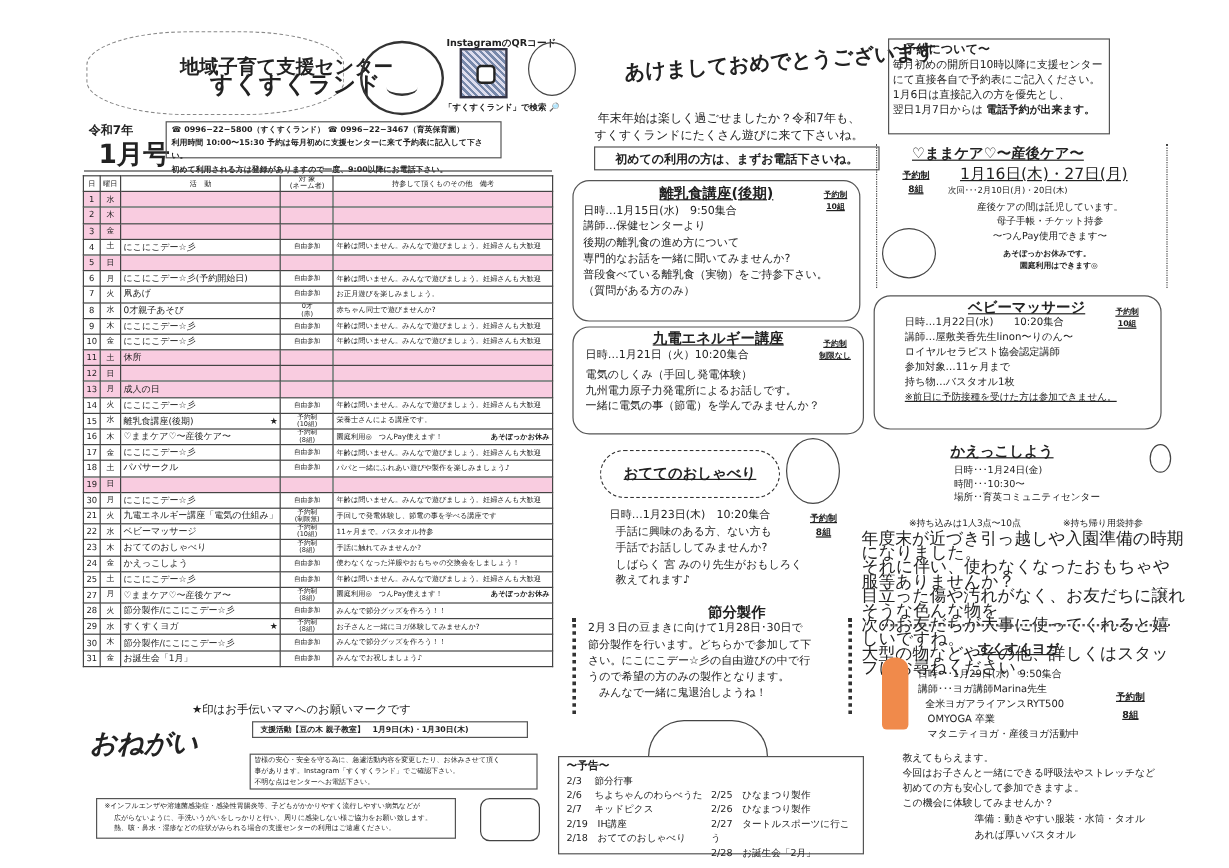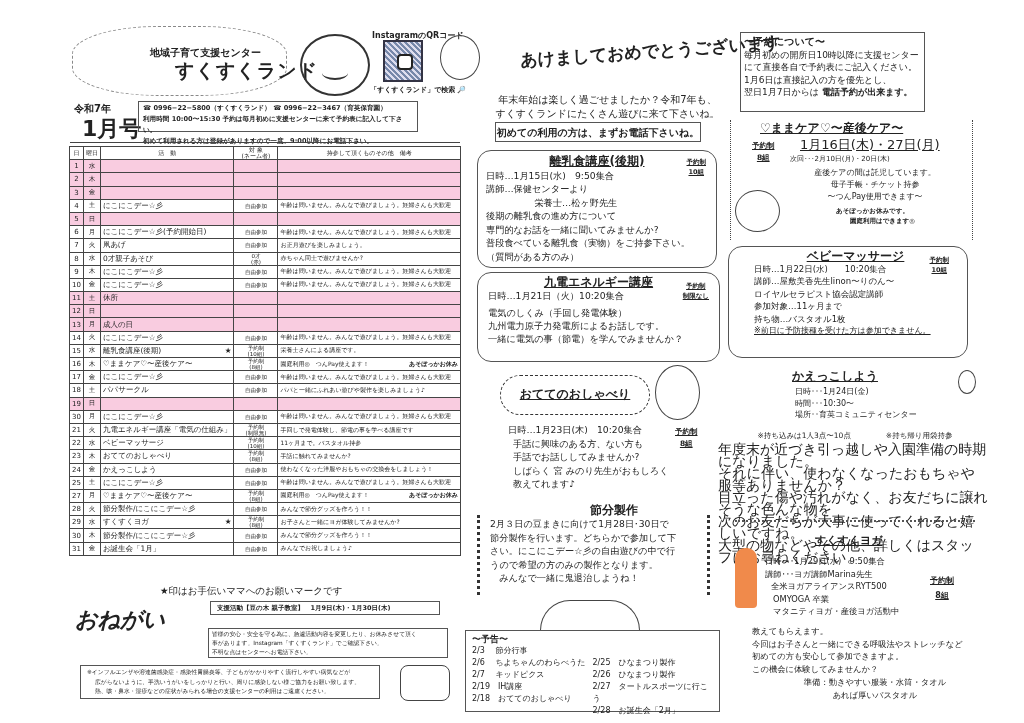--- a/index.html
+++ b/index.html
@@ -1,19 +1,19 @@
 <!DOCTYPE html>
 <html><head>
 <meta charset="utf-8">
 <style>
 *{box-sizing:border-box;margin:0;padding:0}
 html,body{width:1024px;height:723px;background:#fff;overflow:hidden}
 body{font-family:"DejaVu Sans",sans-serif;color:#222;position:relative}
 .abs{position:absolute}
-.hdr-org{left:150px;top:46px;font-size:10px;font-weight:bold}
+.hdr-org{left:150px;top:46px;font-size:16px;font-weight:bold}
 .hdr-title{left:175px;top:58px;font-size:19px;font-weight:bold;letter-spacing:1px}
 .deco{border:1px dashed #888;border-radius:40%}
 .bear{left:300px;top:34px;width:70px;height:62px;border:2px solid #333;border-radius:50%;}
 .bear:after{content:"";position:absolute;left:20px;top:30px;width:26px;height:12px;border-bottom:2px solid #333;border-radius:0 0 50% 50%}
 .qr-label{left:372px;top:30px;font-size:8px;font-weight:bold}
 .qr{left:383px;top:40px;width:40px;height:42px;background:repeating-linear-gradient(45deg,#7788aa 0 2px,#dde 2px 4px);border:2px solid #334}
 .qr:after{content:"";position:absolute;left:12px;top:12px;width:12px;height:12px;border:2px solid #222;border-radius:4px;background:#fff}
 .qr-search{left:370px;top:85px;font-size:7px;font-weight:bold}
 .reiwa{left:74px;top:102px;font-size:10px;font-weight:bold}
 .month{left:82px;top:114px;font-size:22px;font-weight:bold}
@@ -30,21 +30,21 @@
 table.cal td.note{font-size:6px}
 .note-b{float:right;font-weight:bold}
 .star{float:right}
 .starnote{left:160px;top:585px;font-size:9.5px}
 .onegai{left:75px;top:605px;font-size:22px;font-weight:bold;font-style:italic}
 .shien{left:210px;top:601px;width:230px;height:14px;border:1px solid #555;font-size:6.5px;font-weight:bold;padding:2px 6px}
 .henko{left:208px;top:628px;width:240px;height:30px;border:1px solid #555;font-size:5.8px;line-height:9px;padding:1px 3px}
 .inful{left:80px;top:665px;width:300px;height:34px;border:1px solid #555;font-size:5.8px;line-height:9.5px;padding:2px 6px}
 .akeome{left:520px;top:40px;font-size:17px;font-weight:bold;transform:rotate(-4deg)}
 .greet{left:495px;top:93px;width:225px;font-size:10px;line-height:14px;text-align:center}
-.firstbox{left:495px;top:122px;width:206px;height:20px;border:1px solid #555;font-size:10px;font-weight:bold;text-align:center;padding-top:3px}
+.firstbox{left:495px;top:122px;width:238px;height:20px;border:1px solid #555;font-size:10px;font-weight:bold;text-align:center;padding-top:3px}
 .rbox{border:1.5px solid #555;border-radius:14px}
 .ri{left:477px;top:150px;width:240px;height:118px;font-size:9.2px;line-height:13.5px;padding:4px 8px}
 .ttl{font-weight:bold;text-decoration:underline;font-size:12px;text-align:center}
 .rsv{position:absolute;right:10px;font-size:6.5px;font-weight:bold;text-decoration:underline;text-align:center;line-height:10px}
 .kyuden{left:477px;top:272px;width:243px;height:90px;font-size:9.2px;line-height:13px;padding:3px 10px}
 .otete-t{left:500px;top:375px;width:150px;height:40px;border:1px dashed #333;border-radius:30px;font-size:12px;font-weight:bold;text-decoration:underline;text-align:center;padding-top:10px}
 .otete{left:508px;top:423px;width:200px;font-size:9.2px;line-height:13.5px}
 .setsubun-t{left:590px;top:502px;font-size:12px;font-weight:bold;}
 .setsubun{left:477px;top:515px;width:233px;height:80px;border-left:3px dotted #333;border-right:3px dotted #333;font-size:9.2px;line-height:13.5px;padding:2px 10px}
 .yokoku{left:465px;top:630px;width:255px;height:82px;border:1px solid #555;font-size:8px;line-height:12px;padding:2px 6px}
@@ -62,21 +62,21 @@
 .baby{left:728px;top:246px;width:240px;height:112px;font-size:8.5px;line-height:12.5px;padding:3px 10px 3px 25px}
 .baby-warn{text-decoration:underline;font-size:8px}
 .kae-t{left:792px;top:368px;font-size:12px;font-weight:bold;text-decoration:underline}
 .kae-info{left:795px;top:386px;font-size:8px;line-height:11.5px}
 .kae-mochi{left:740px;top:431px;width:230px;font-size:7.5px;display:flex;justify-content:space-around}
 .kae-body{left:718px;top:443px;width:270px;font-size:14px;line-height:12px}
 .yoga-t{left:815px;top:533px;font-size:11px;font-weight:bold;text-decoration:underline}
 .yoga-info{left:765px;top:555px;width:170px;font-size:8.3px;line-height:12.5px}
 .yoga-rsv{left:930px;top:573px;font-size:8px;font-weight:bold;text-decoration:underline;text-align:center;line-height:15px}
 .yoga-body{left:752px;top:625px;width:240px;font-size:8.3px;line-height:12.5px}
-.yoga-prep{left:785px;top:676px;width:180px;font-size:8.3px;line-height:12.5px;text-align:center}
+.yoga-prep{left:812px;top:676px;width:180px;font-size:8.3px;line-height:12.5px;}
 .dash-v{border-left:1px dotted #444}
 .fig{border:1.5px solid #444;border-radius:50%}
 </style>
 </head>
 <body>
 
 <div class="abs deco" style="left:72px;top:26px;width:215px;height:70px"></div>
 <div class="abs hdr-org">地域子育て支援センター</div>
 <div class="abs hdr-title">すくすくランド</div>
 <div class="abs bear"></div>
@@ -349,21 +349,20 @@
 <div class="abs firstbox">初めての利用の方は、まずお電話下さいね。</div>
 
 <div class="abs rbox ri">
   <div class="ttl">離乳食講座(後期)</div>
   <div class="rsv" style="top:6px">
       <div>予約制</div>
       <div>10組</div>
     </div>
   <div>日時…1月15日(水)　9:50集合</div>
   <div>講師…保健センターより</div>
-  <div style="padding-left:30px">　　栄養士…松ヶ野先生</div>
   <div>後期の離乳食の進め方について</div>
   <div>専門的なお話を一緒に聞いてみませんか?</div>
   <div>普段食べている離乳食（実物）をご持参下さい。</div>
   <div>（質問がある方のみ）</div>
 </div>
 
 <div class="abs rbox kyuden">
   <div class="ttl">九電エネルギー講座</div>
   <div class="rsv" style="top:8px">
       <div>予約制</div>

